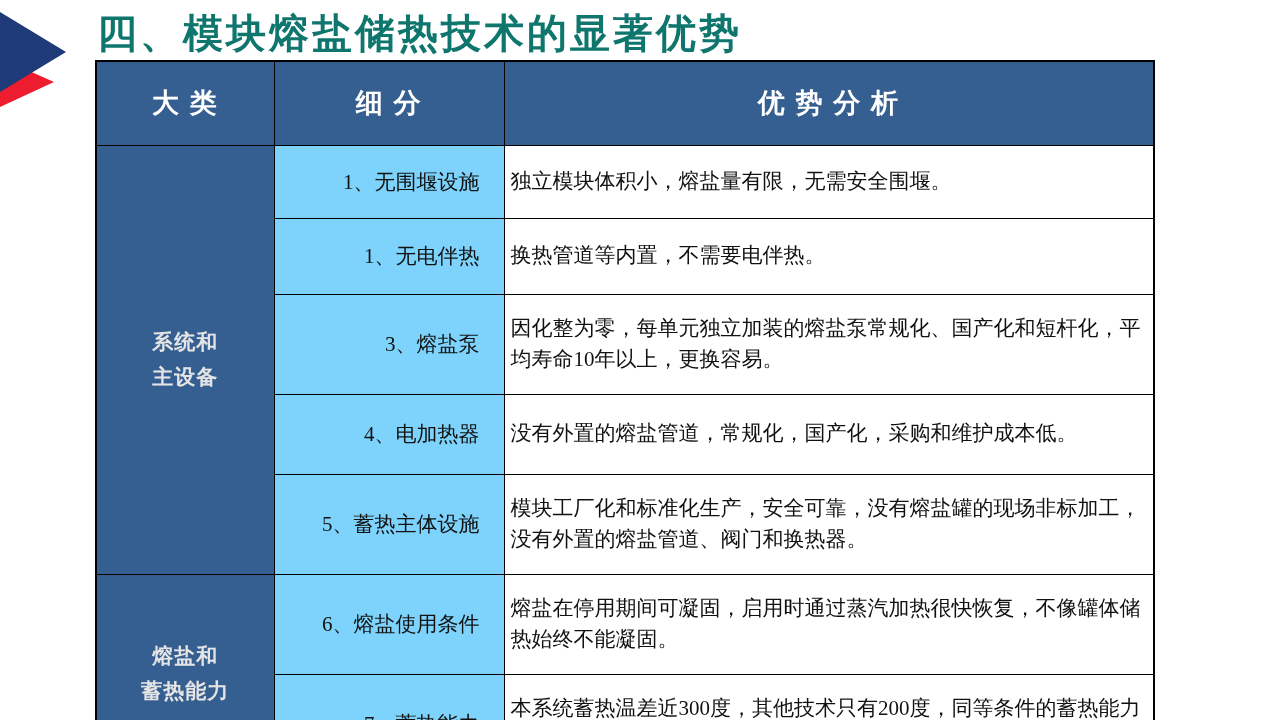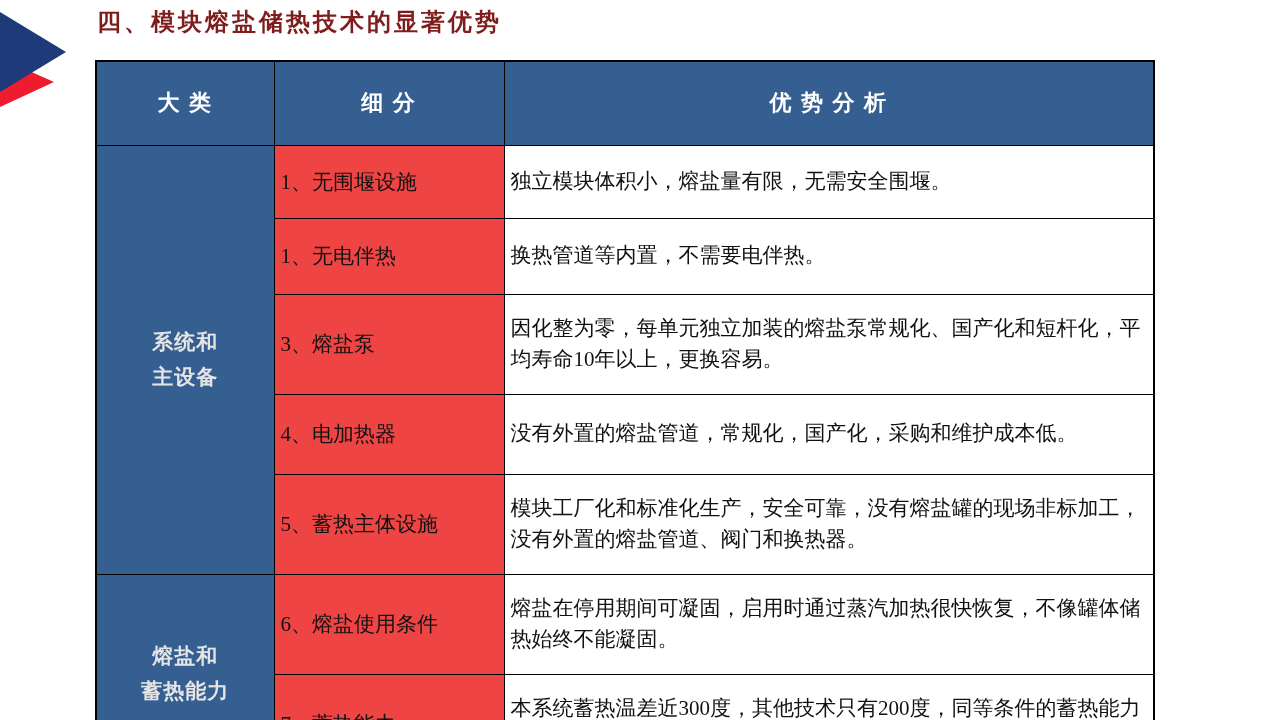--- a/index.html
+++ b/index.html
@@ -14,65 +14,65 @@
     background: #ffffff;
     overflow: hidden;
   }
   .deco {
     position: absolute; left: 0; top: 0;
     width: 80px; height: 120px;
   }
   .slide-title {
     position: absolute;
     left: 97px; top: 6px;
-    font-size: 24px;
+    font-size: 40px;
     font-weight: bold;
-    color: #7f1d1d;
+    color: #0f766e;
     letter-spacing: 3px;
     white-space: nowrap;
   }
   table.adv-table {
     position: absolute;
     left: 95px; top: 60px;
     width: 1058px;
     border-collapse: collapse;
     table-layout: fixed;
     border: 2px solid #000000;
   }
   .adv-table th, .adv-table td {
     border: 1px solid #000000;
     overflow: hidden;
   }
   .adv-table th {
     background: #365F91;
     color: #ffffff;
-    font-size: 22px;
+    font-size: 27px;
     font-weight: bold;
     letter-spacing: 2px;
     text-align: center;
     vertical-align: middle;
   }
   td.cat-cell {
     background: #365F91;
     color: #e5e5e5;
     font-size: 21px;
     font-weight: bold;
     text-align: center;
     vertical-align: middle;
     line-height: 1.65;
     white-space: pre-line;
     letter-spacing: 1px;
   }
   td.sub-cell {
     font-size: 21px;
     color: #111111;
-    text-align: left;
+    text-align: right;
     vertical-align: middle;
-    padding: 2px 6px;
-    background: #ef4444;
+    padding: 2px 24px;
+    background: #7dd3fc;
   }
   td.analysis-cell {
     font-size: 21px;
     color: #111111;
     text-align: left;
     vertical-align: middle;
     padding: 18px 6px;
     line-height: 1.5;
     background: #ffffff;
   }

